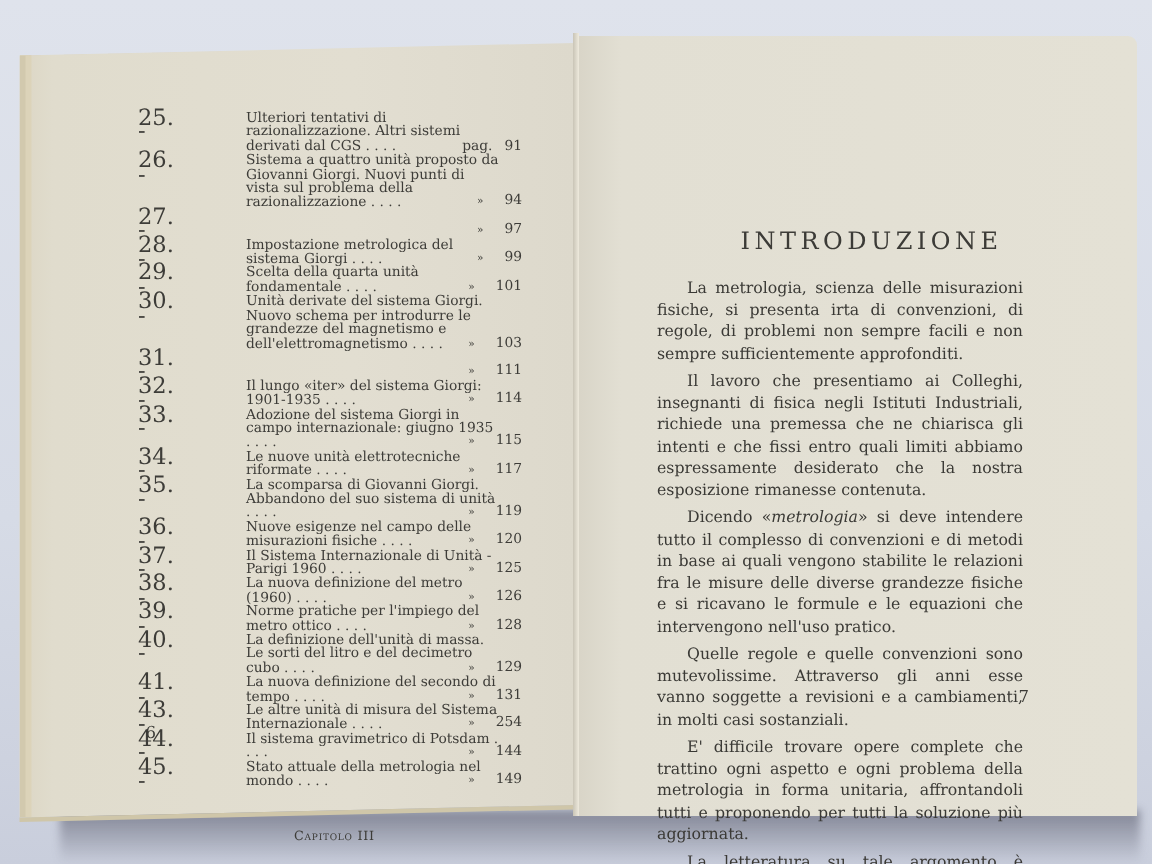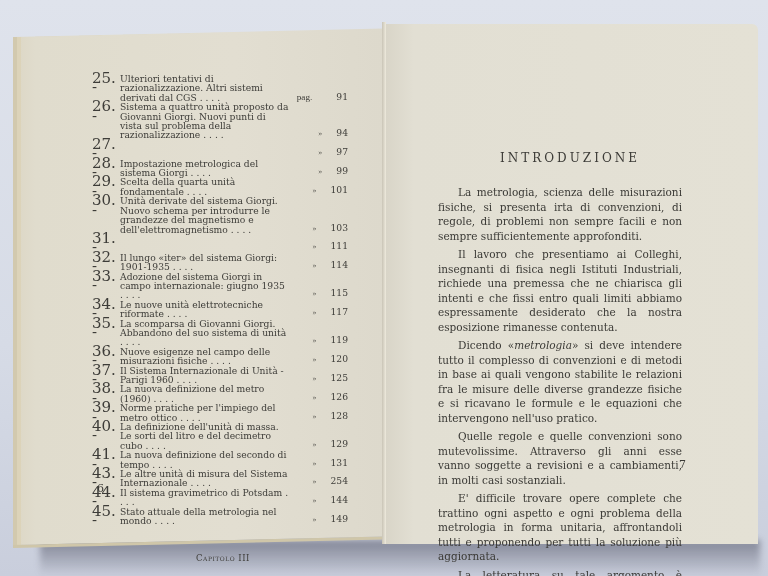--- a/index.html
+++ b/index.html
@@ -40,34 +40,34 @@
     background: linear-gradient(90deg,#c9c4b6,#eeeadd);
   }
 
   
   .toc {
     position:absolute; left:92px; top:74px; width:172px;
     font-size:9.2px; line-height:9.4px; color:#3d3c38;
   }
   .toc-row { position:relative; display:flex; width:240px; }
   .toc-num { width:28px; flex:none; text-align:left; font-size:15px; }
-  .toc-title { width:170px; flex:none; }
+  .toc-title { width:170px; flex:none;margin-left:44px; }
   .toc-page { position:absolute; right:-16px; bottom:0; width:60px; text-align:right; }
-  .toc-page .pg-label { margin-right:24px;font-family:Liberation Serif, serif; }
+  .toc-page .pg-label { margin-right:8px; }
   .toc-page .ditto { margin-right:14px; font-size:7px; }
   .chapter-head {
     text-align:center; width:262px; margin:28px 0 4px 0;
     font-size:8.5px; letter-spacing:0.5px; font-variant: small-caps;
   }
   .folio-left { position:absolute; left:97px; top:482px; font-size:11px; }
 
   
   .intro-title {
-    position:absolute; left:420px; top:151px; width:300px; text-align:center;
-    letter-spacing:3px; font-size:12px; color:#3c3b37;
+    position:absolute; left:431px; top:151px; width:300px; text-align:center;
+    letter-spacing:3px; font-size:16px; color:#3c3b37;
   }
   .intro-body {
     position:absolute; left:438px; top:185px; width:244px;
     font-size:10.5px; line-height:14.5px; text-align:justify; color:#3a3935;
   }
   .intro-body p { margin:0 0 4px 0; text-indent:20px; }
   .intro-body em { font-style:italic; }
   .folio-right { position:absolute; left:679px; top:458px; font-size:11px; }
 </style>
 </head>

